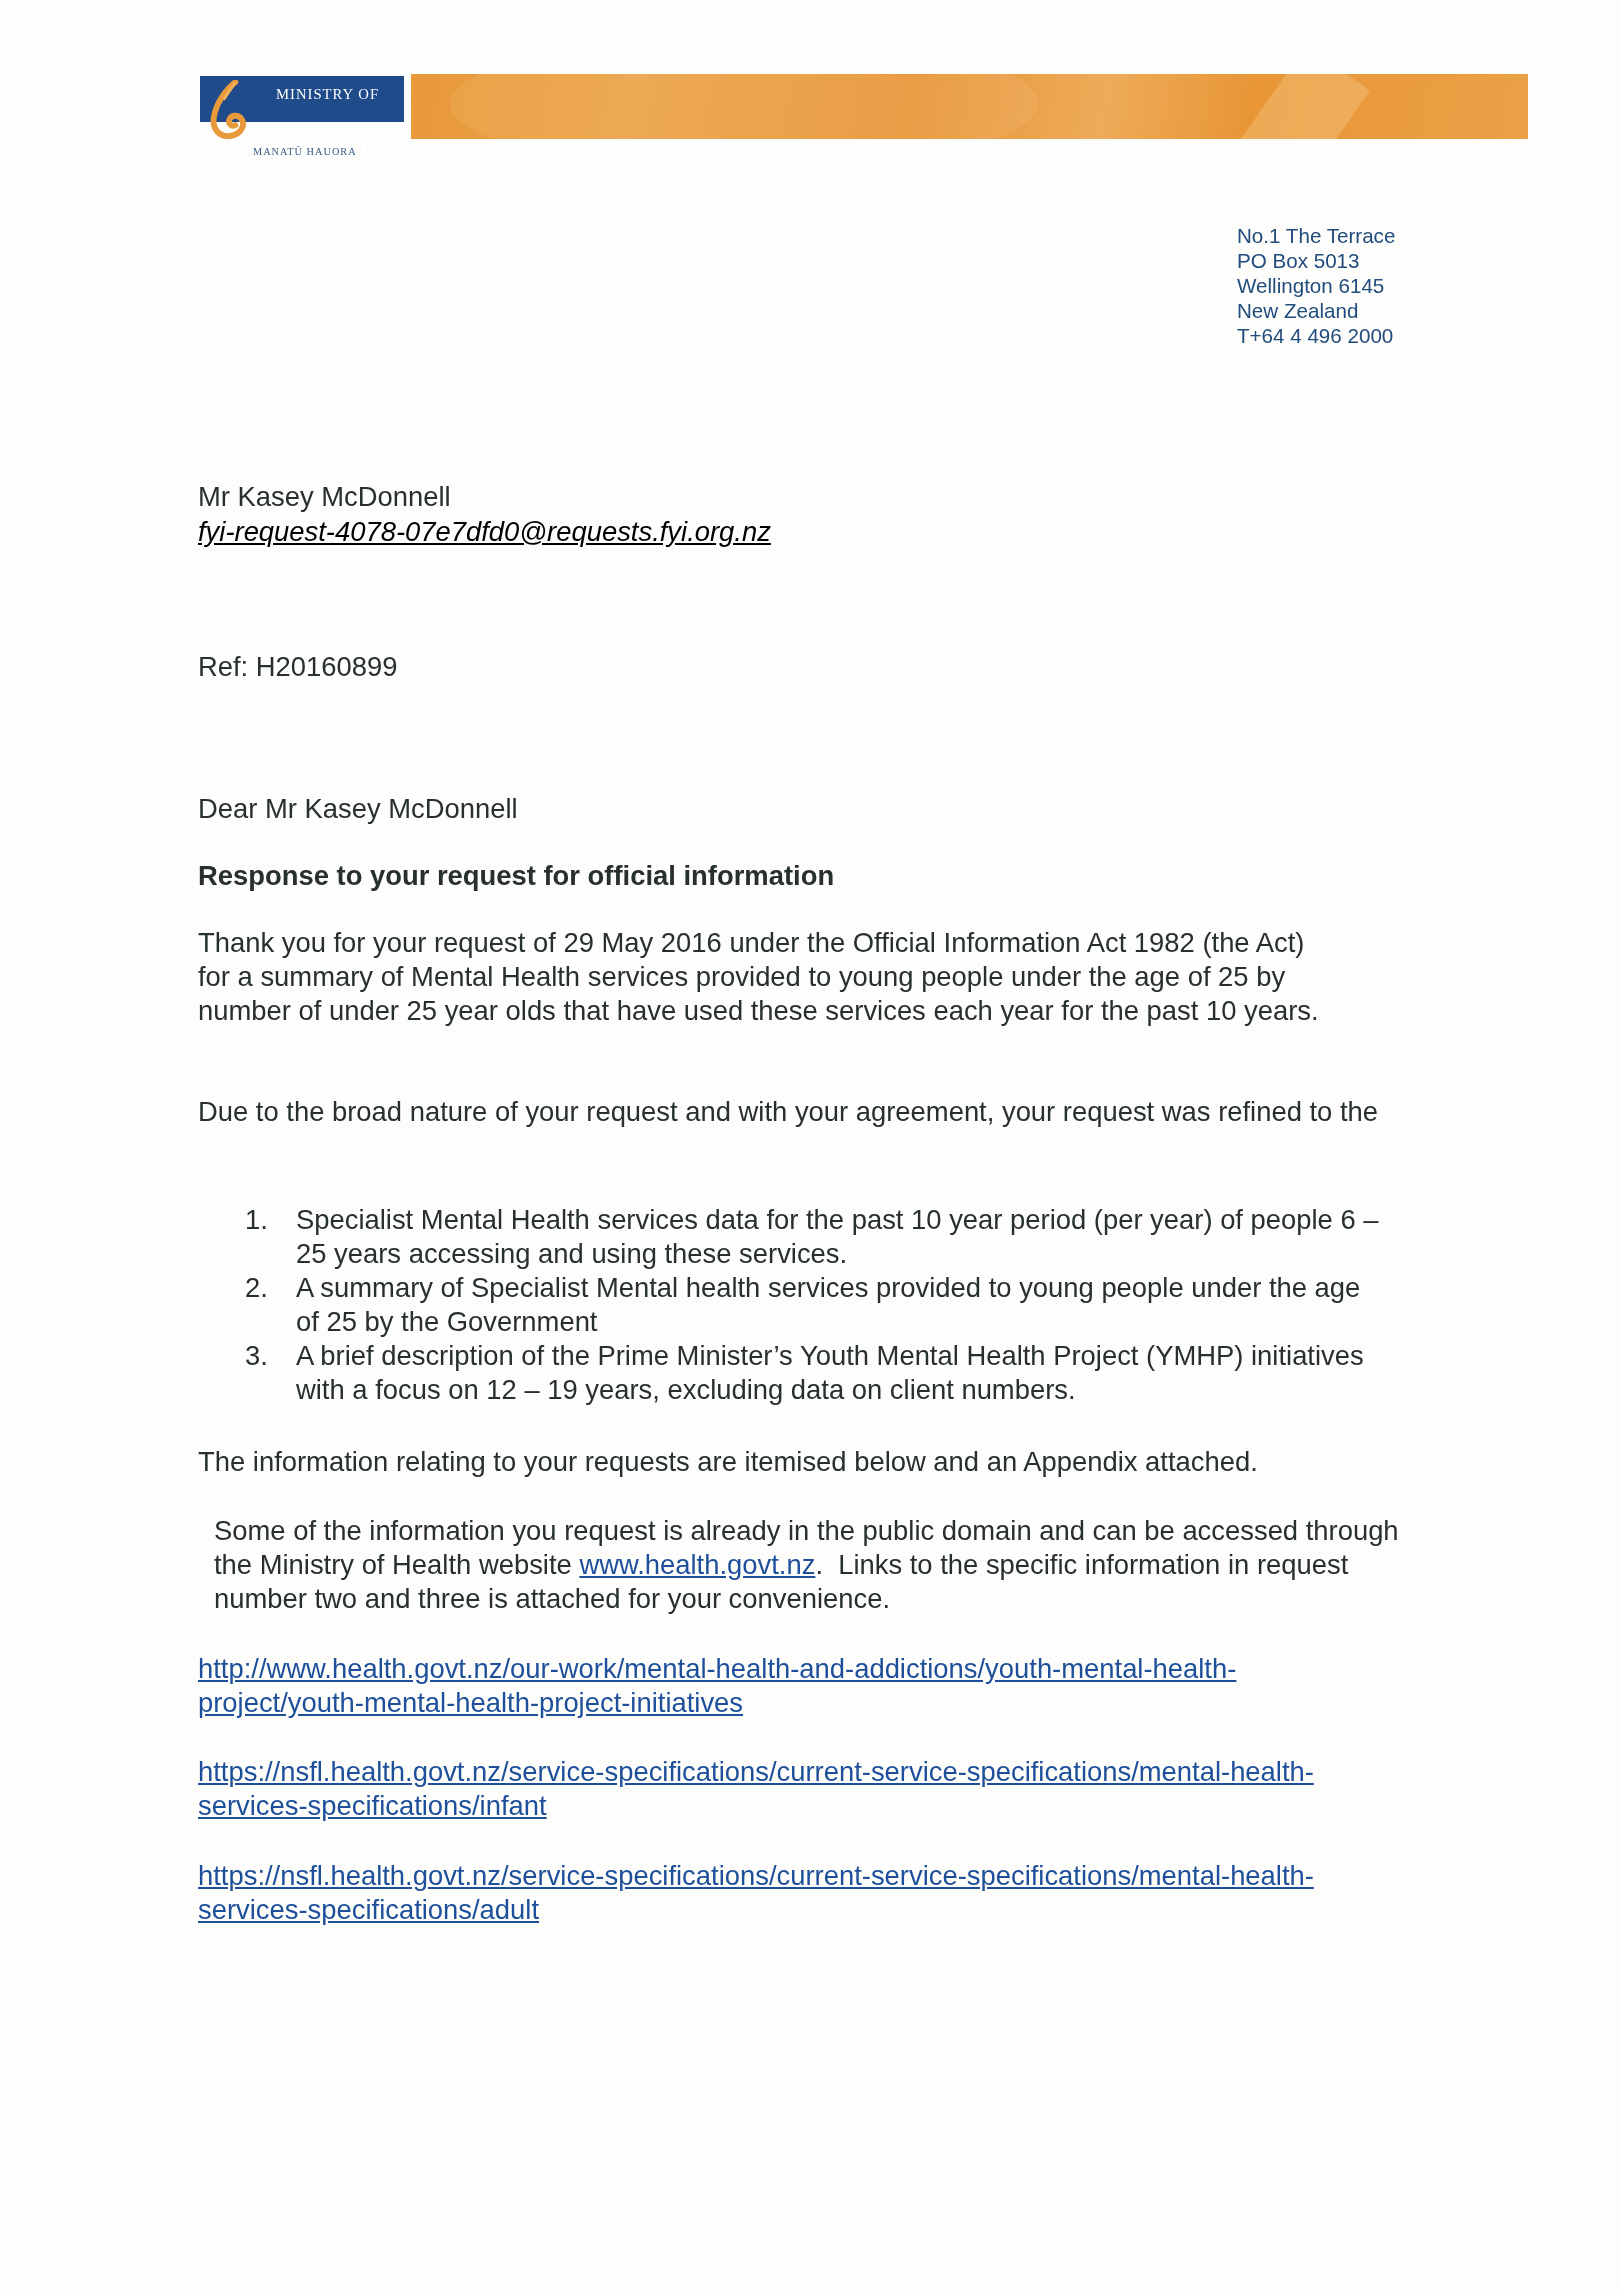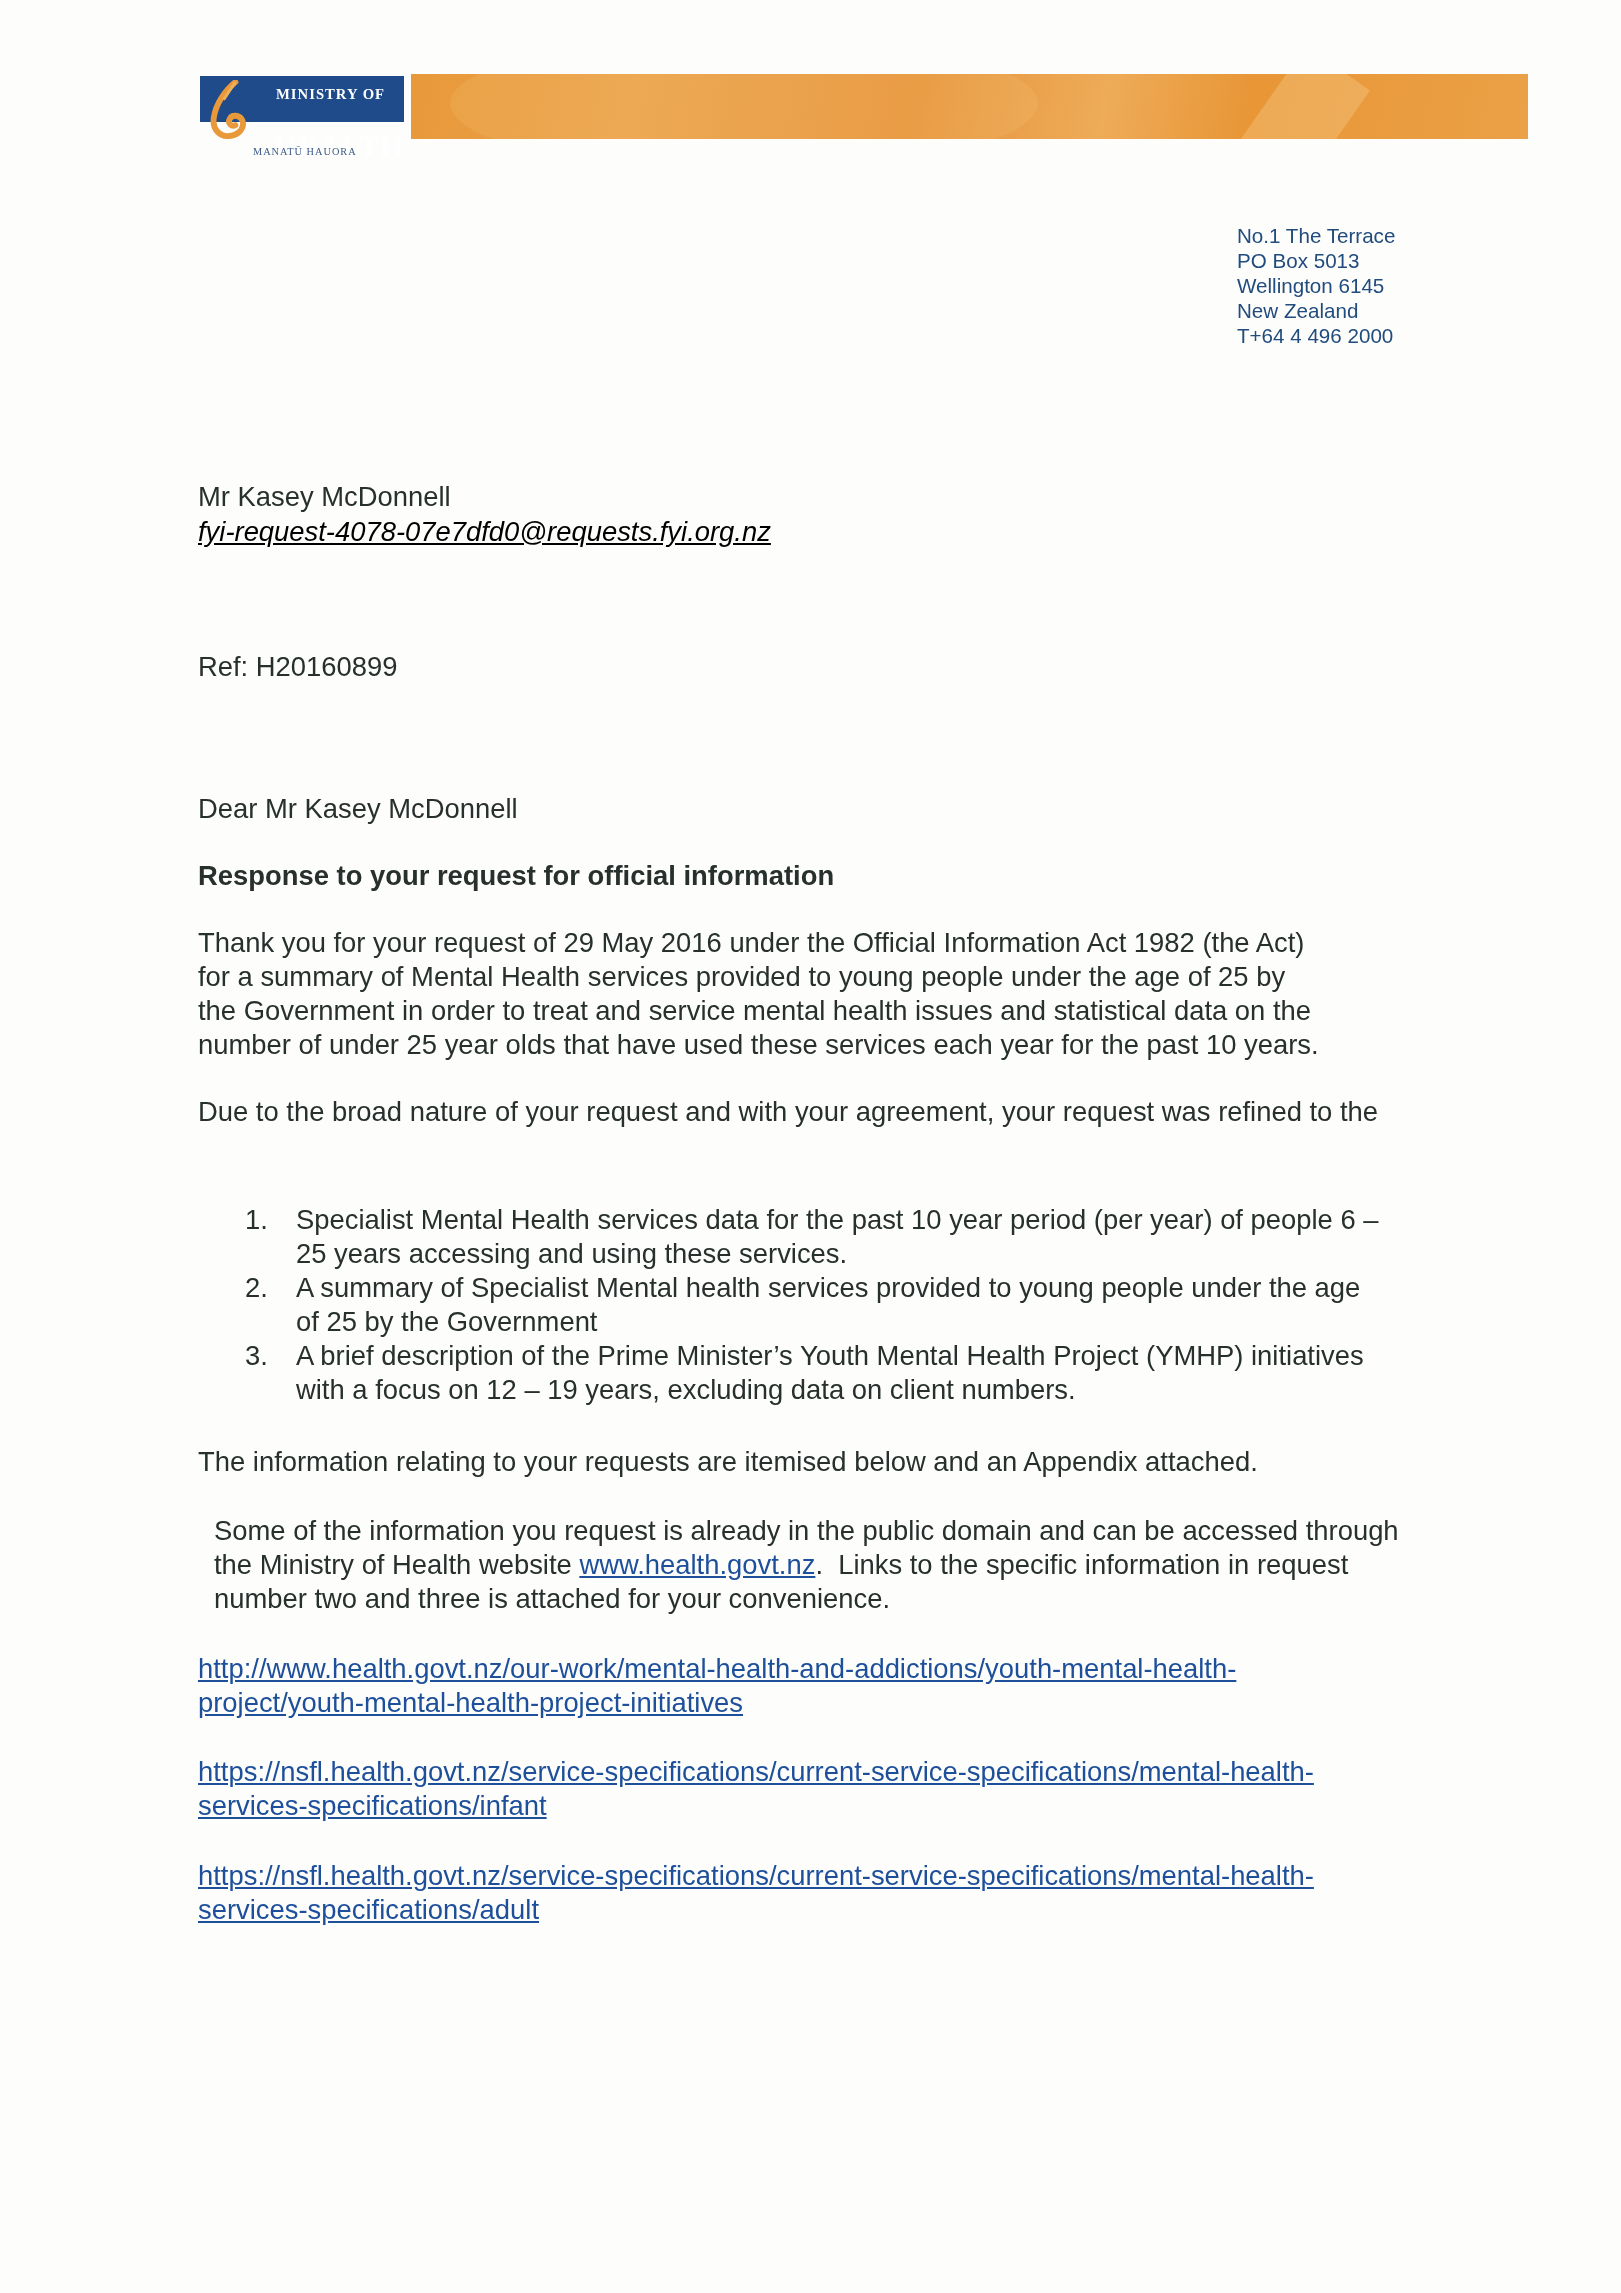--- a/index.html
+++ b/index.html
@@ -7,21 +7,20 @@
     width: 1621px; height: 2294px; background: #fdfdfc;
     position: relative; overflow: hidden;
     font-family: "Liberation Sans", sans-serif;
     color: #27302d;
   }
   .abs { position: absolute; }
   
   .logo-box {
     left: 200px; top: 76px; width: 204px; height: 46px;
     background: #1f4b8a;
-    font-weight: bold;
   }
   .logo-mark { position: absolute; left: 5.9px; top: 3.9px; width: 51px; height: 59px; }
   .logo-text1 {
     position: absolute; left: 76px; top: 9.8px;
     font-family: "Liberation Serif", serif; font-size: 14.7px; letter-spacing: 1px;
     color: #ffffff;
   }
   .logo-text2 {
     position: absolute; left: 74px; top: 34px;
     font-family: "Liberation Serif", serif; font-size: 29px; letter-spacing: 1.5px;
@@ -99,21 +98,20 @@
 <div class="abs txt recipient">Mr Kasey McDonnell</div>
 <a class="abs txt email">fyi-request-4078-07e7dfd0@requests.fyi.org.nz</a>
 
 <div class="abs txt ref">Ref: H20160899</div>
 <div class="abs txt dear">Dear Mr Kasey McDonnell</div>
 <div class="abs txt heading">Response to your request for official information</div>
 
 <div class="abs txt para p1">
   <div>Thank you for your request of 29 May 2016 under the Official Information Act 1982 (the Act)</div>
   <div>for a summary of Mental Health services provided to young people under the age of 25 by</div>
-  <div>the Government in order to treat and service mental health issues and statistical data on the</div>
   <div>number of under 25 year olds that have used these services each year for the past 10 years.</div>
 </div>
 
 <div class="abs txt para p2">
   <div>Due to the broad nature of your request and with your agreement, your request was refined to the</div>
 </div>
 
 <div class="abs txt list">
   <div class="list-item">
     <div class="list-num">1.</div>

